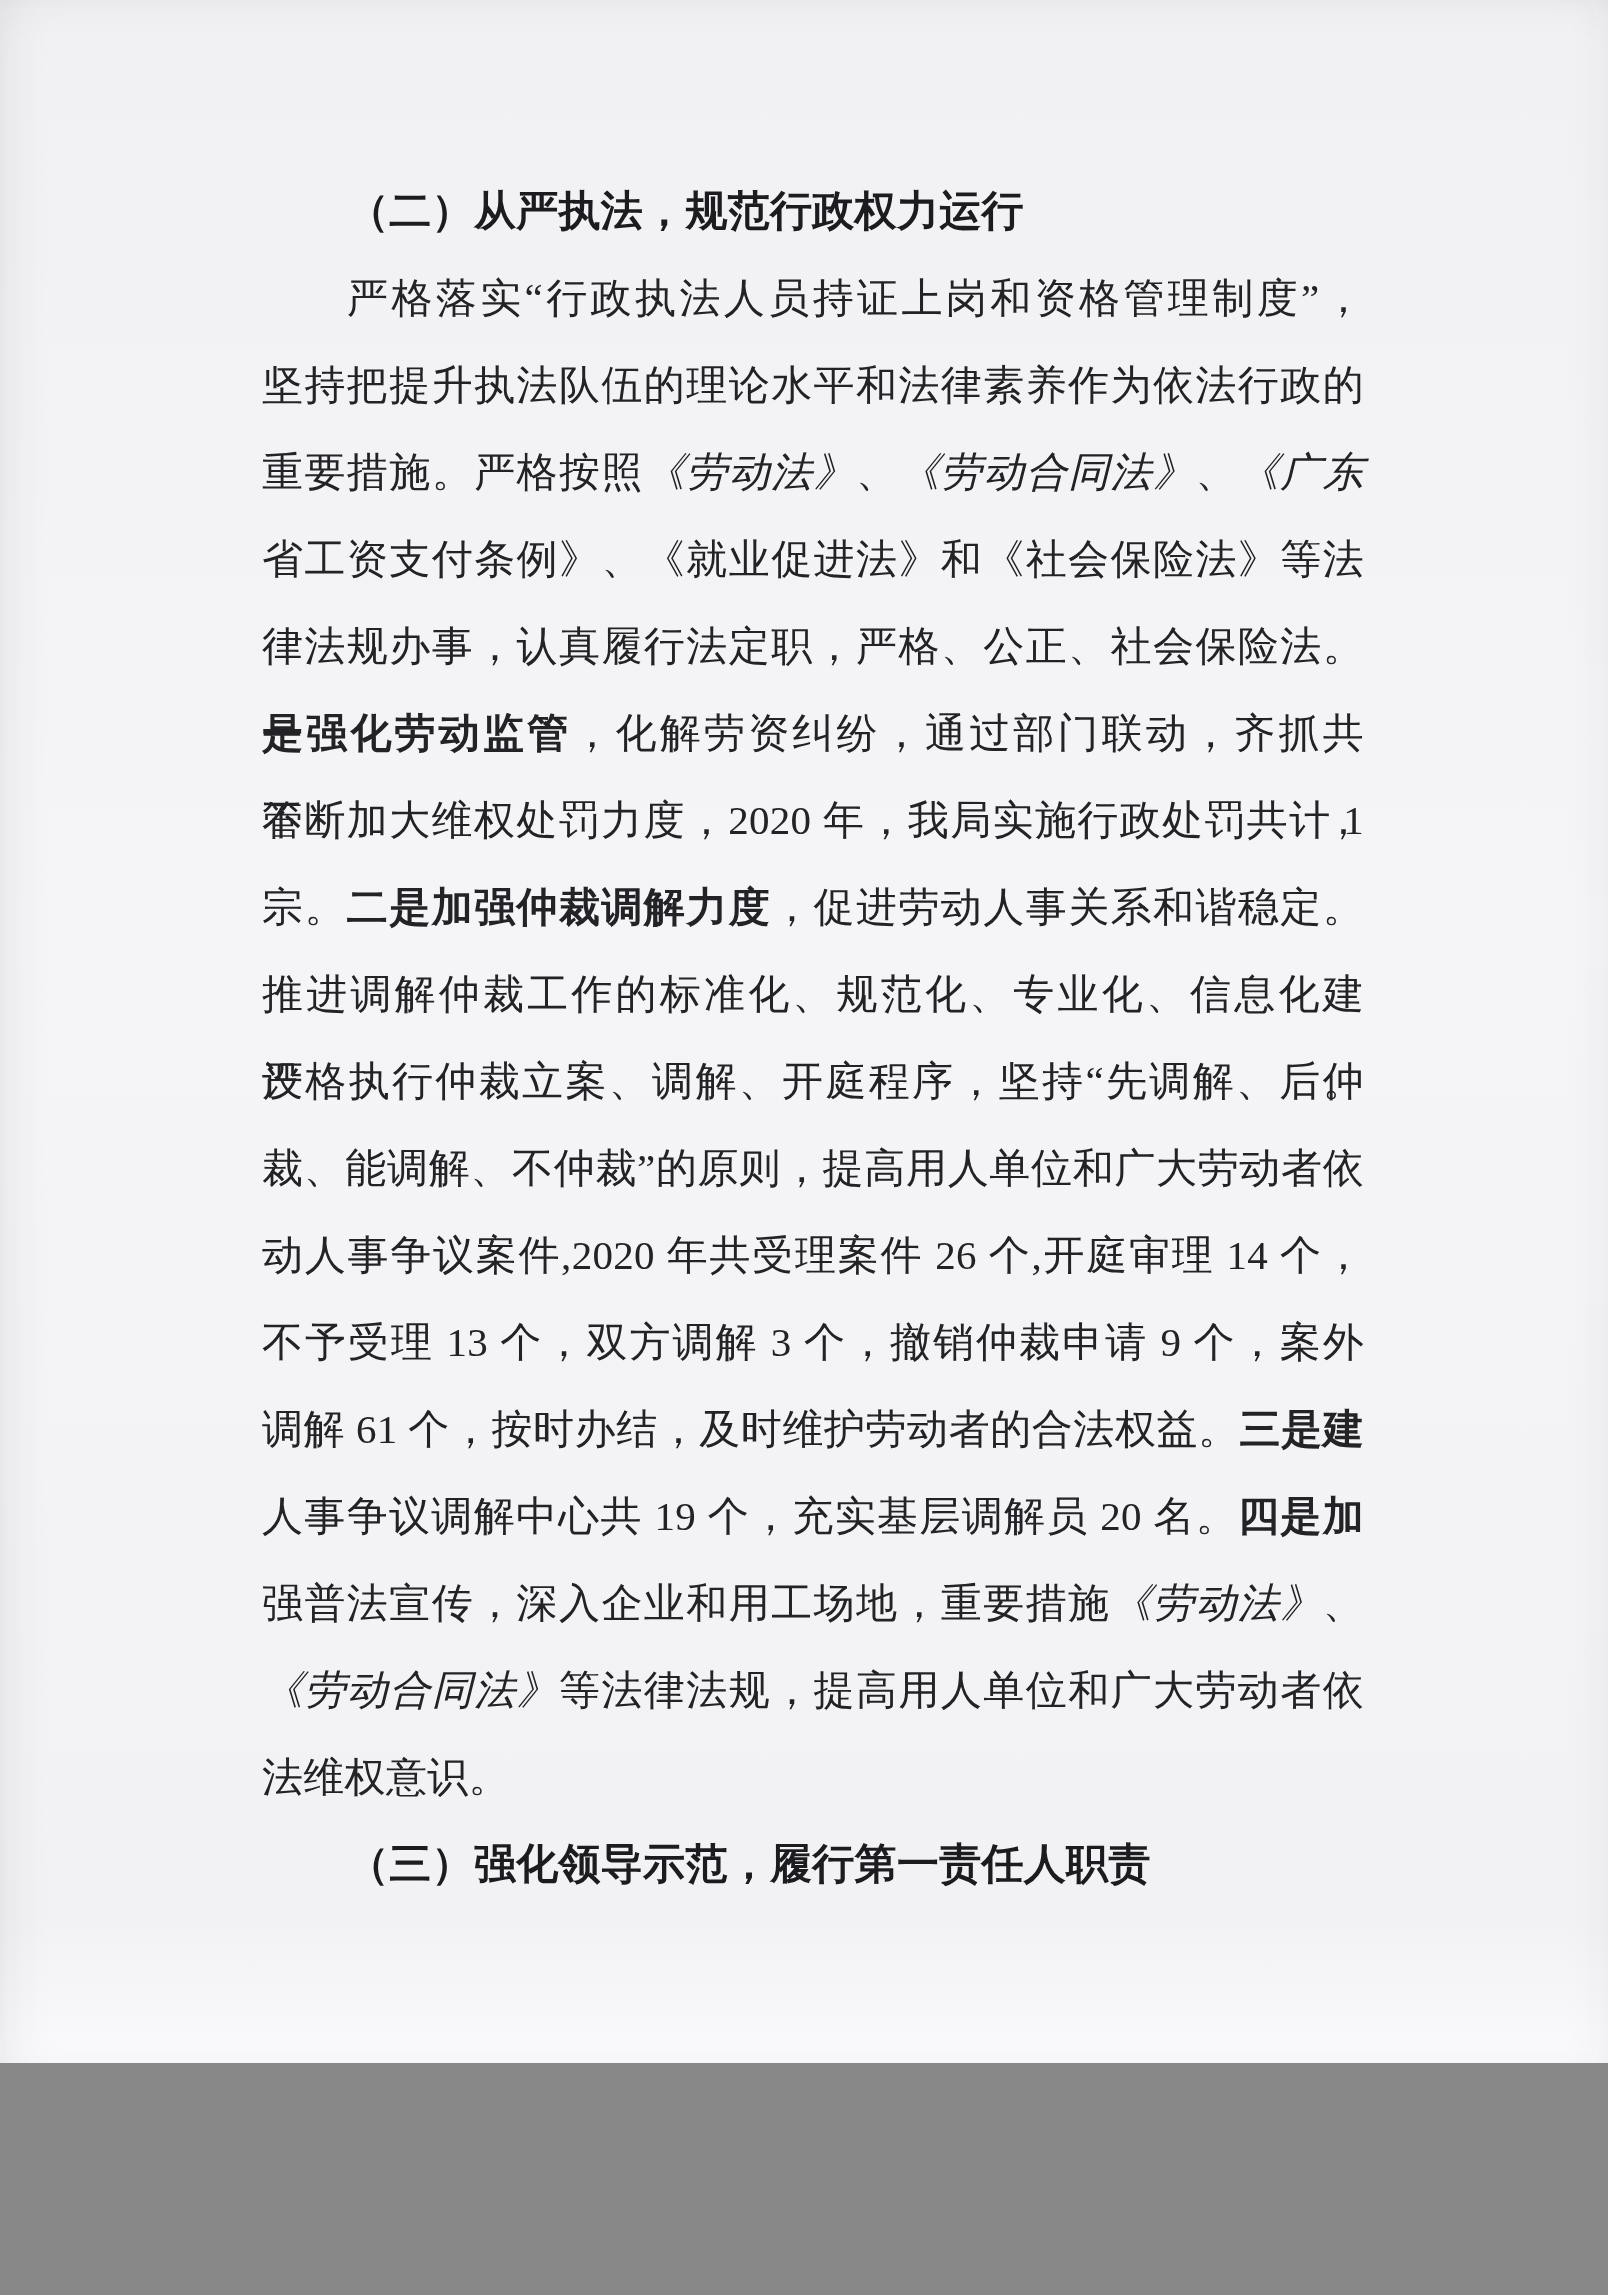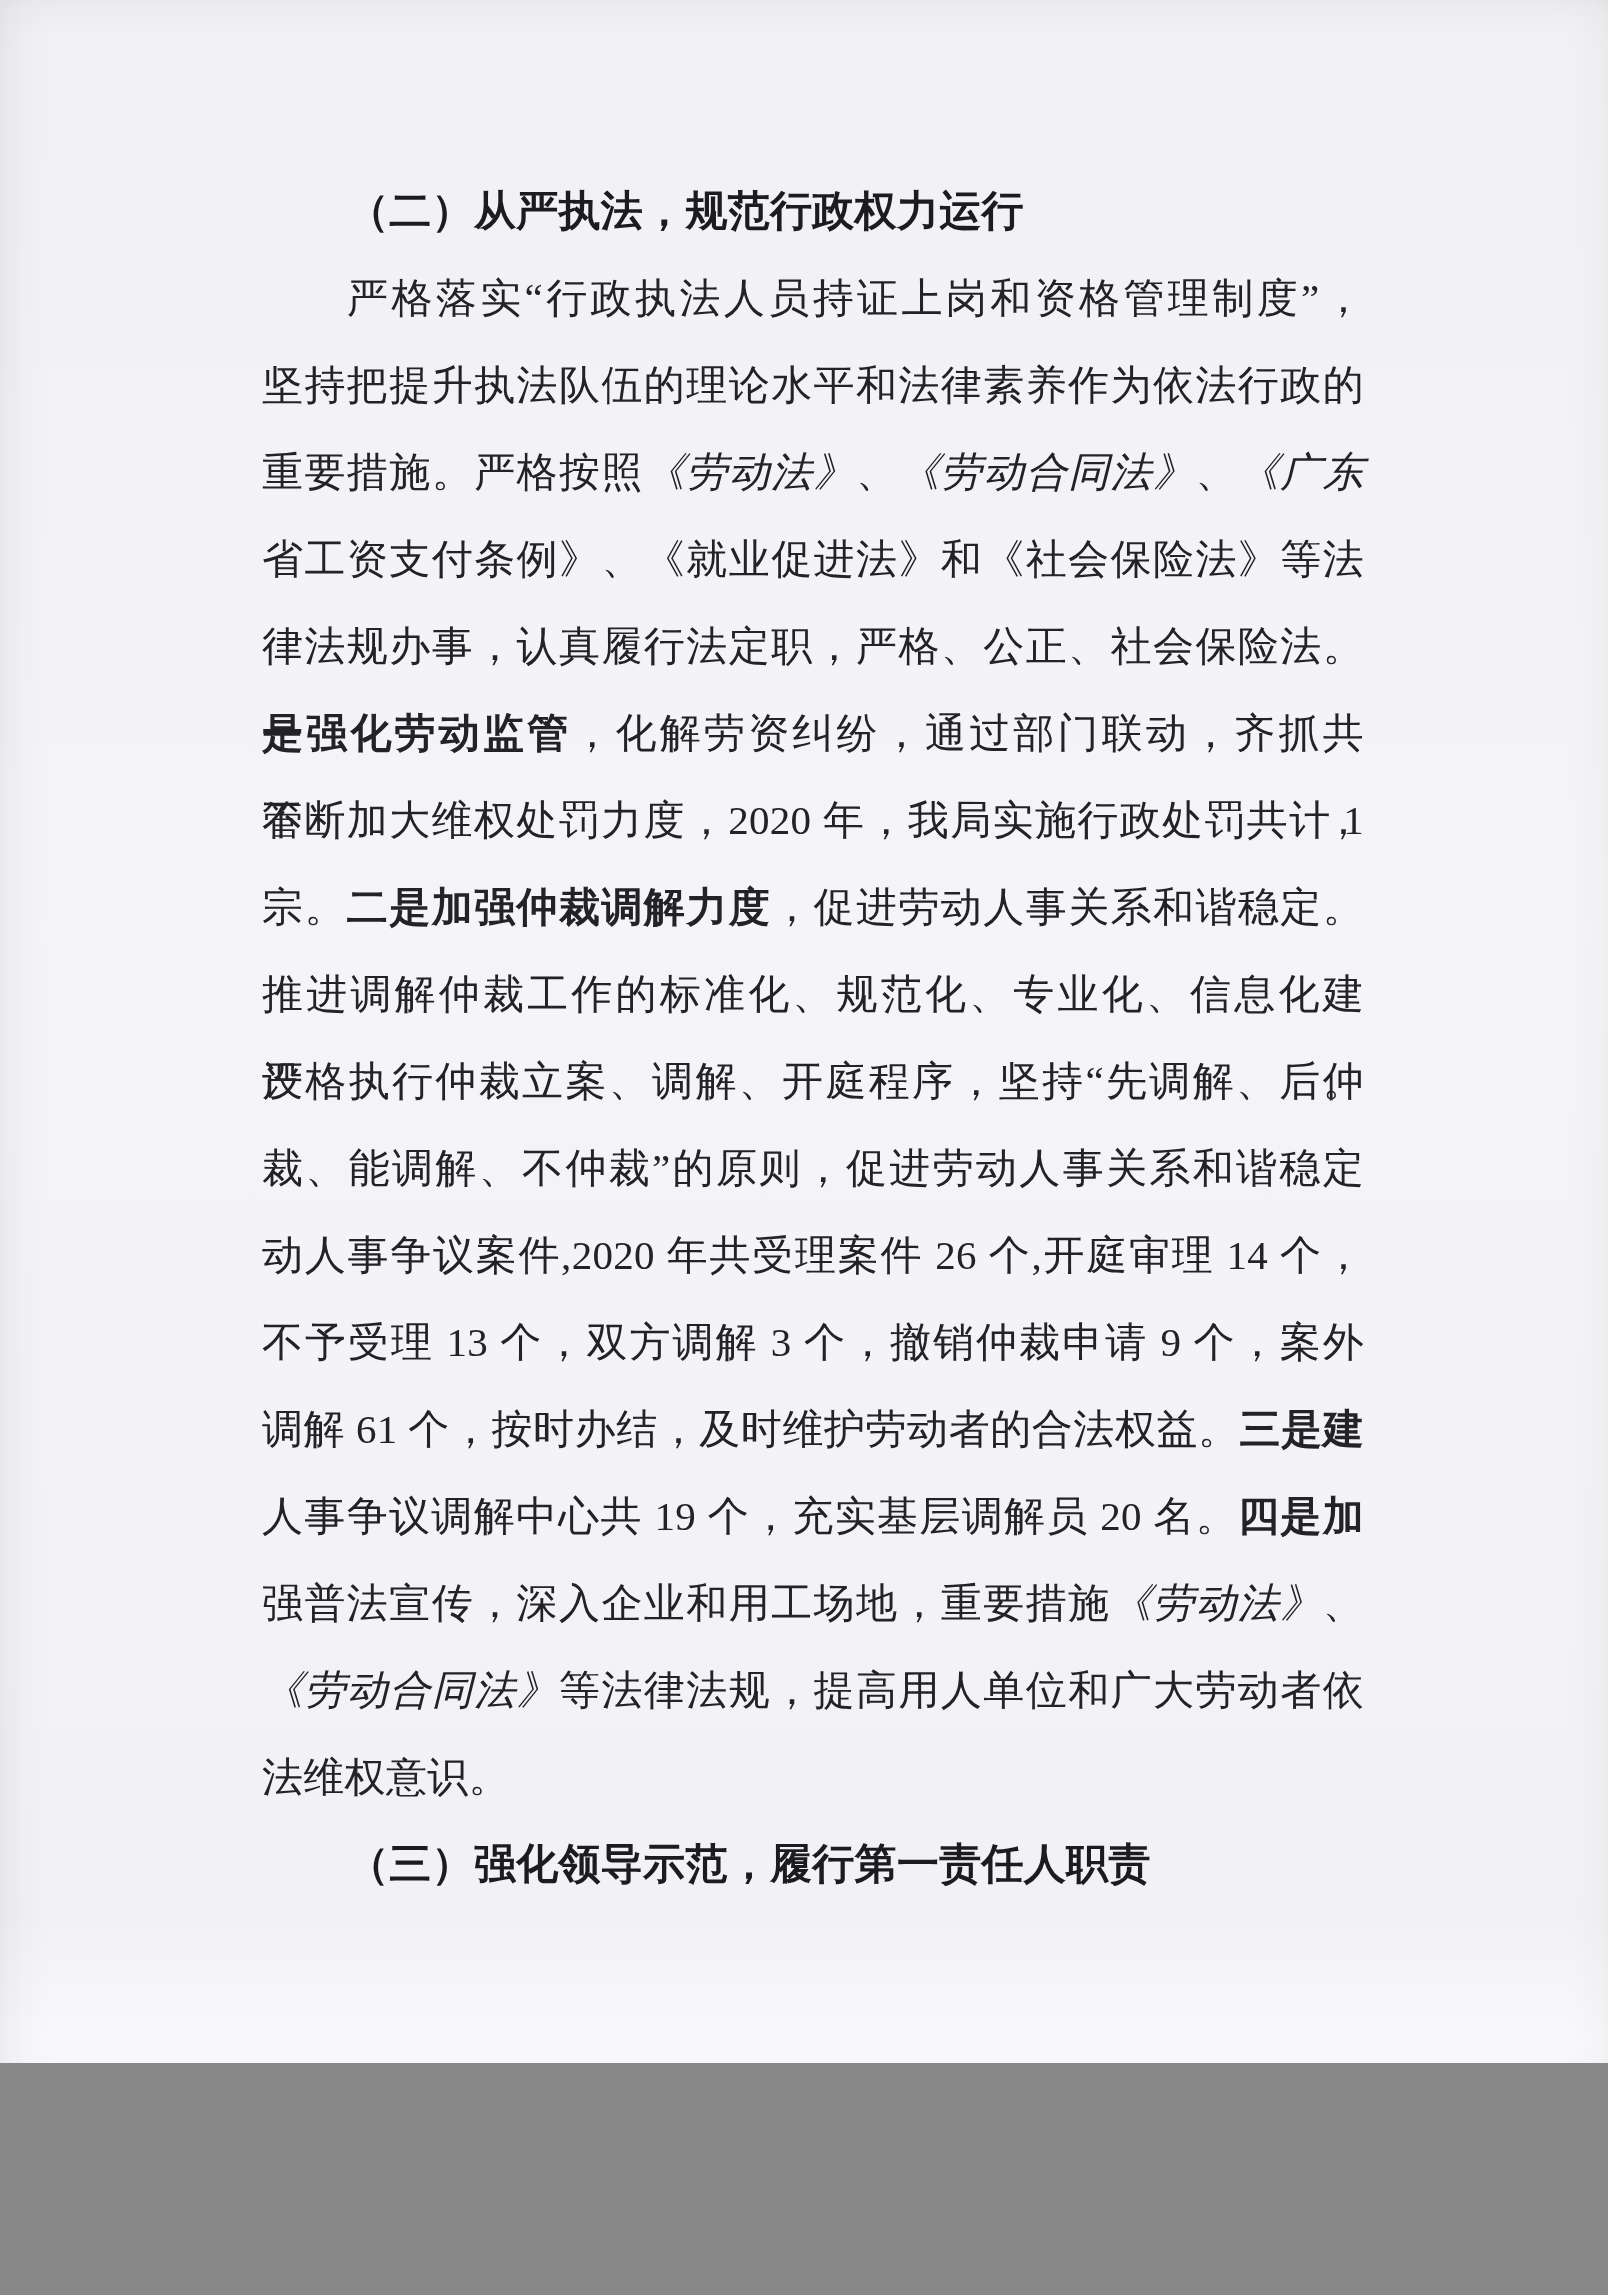--- a/index.html
+++ b/index.html
@@ -53,21 +53,21 @@
       <div class="line indent"><span>严格落实“行政执法人员持证上岗和资格管理制度”，</span></div>
       <div class="line"><span>坚持把提升执法队伍的理论水平和法律素养作为依法行政的</span></div>
       <div class="line"><span>重要措施。严格按照</span><span class="i">《劳动法》</span><span>、</span><span class="i">《劳动合同法》</span><span>、</span><span class="i">《广东</span></div>
       <div class="line"><span>省工资支付条例》、《就业促进法》和《社会保险法》等法</span></div>
       <div class="line"><span>律法规办事，认真履行法定职，严格、公正、社会保险法。</span><span class="b">一</span></div>
       <div class="line"><span class="b">是强化劳动监管</span><span>，化解劳资纠纷，通过部门联动，齐抓共管，</span></div>
       <div class="line"><span>不断加大维权处罚力度，2020 年，我局实施行政处罚共计 1</span></div>
       <div class="line"><span>宗。</span><span class="b">二是加强仲裁调解力度</span><span>，促进劳动人事关系和谐稳定。</span></div>
       <div class="line"><span>推进调解仲裁工作的标准化、规范化、专业化、信息化建设。</span></div>
       <div class="line"><span>严格执行仲裁立案、调解、开庭程序，坚持“先调解、后仲</span></div>
-      <div class="line"><span>裁、能调解、不仲裁”的原则，促进劳动人事关系和谐稳定</span></div>
+      <div class="line"><span>裁、能调解、不仲裁”的原则，提高用人单位和广大劳动者依</span></div>
       <div class="line"><span>动人事争议案件,2020 年共受理案件 26 个,开庭审理  14 个，</span></div>
       <div class="line"><span>不予受理 13 个，双方调解  3 个，撤销仲裁申请 9 个，案外</span></div>
       <div class="line"><span>调解 61 个，按时办结，及时维护劳动者的合法权益。</span><span class="b">三是建</span></div>
       <div class="line"><span>人事争议调解中心共 19 个，充实基层调解员 20 名。</span><span class="b">四是加</span></div>
       <div class="line"><span>强普法宣传，深入企业和用工场地，重要措施</span><span class="i">《劳动法》</span><span>、</span></div>
       <div class="line"><span class="i">《劳动合同法》</span><span>等法律法规，提高用人单位和广大劳动者依</span></div>
       <div class="line no-stretch"><span>法维权意识。</span></div>
       <div class="line heading no-stretch indent"><span class="b">（三）强化领导示范，履行第一责任人职责</span></div>
     </div>
   <div class="page-number">2</div>

